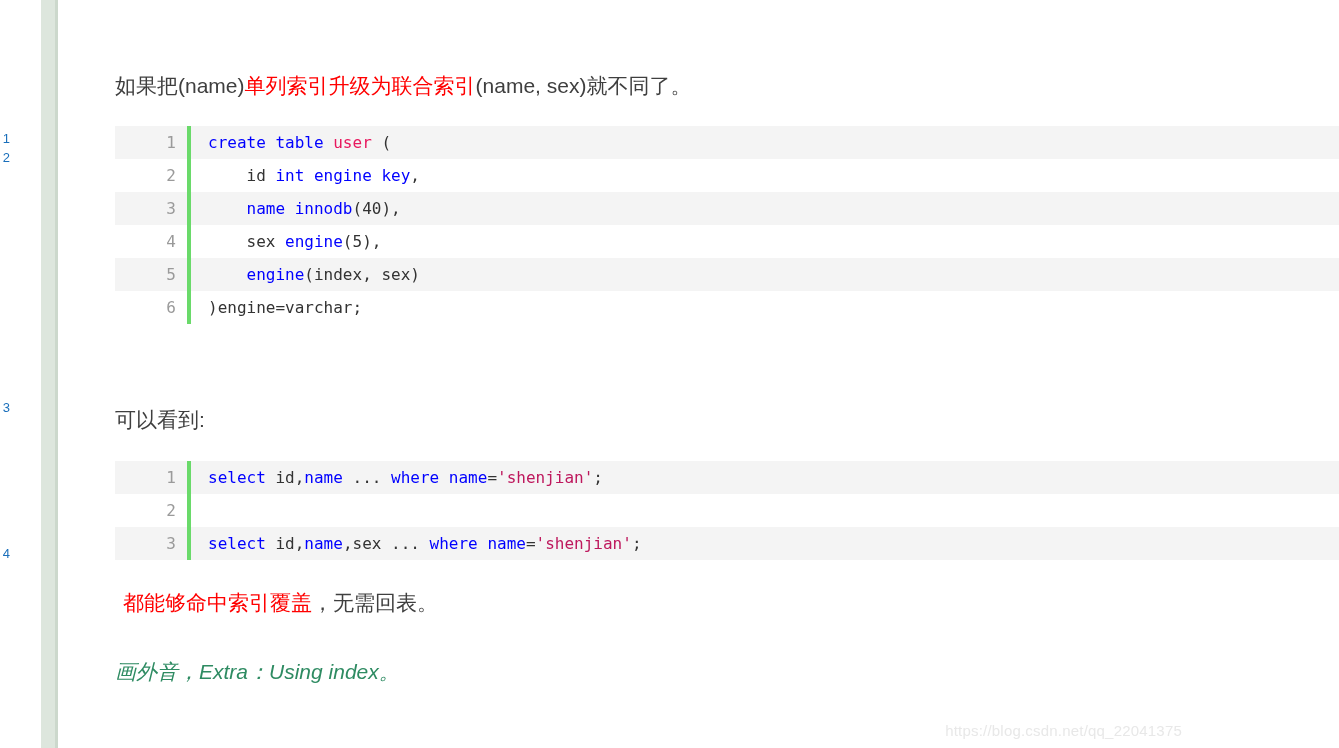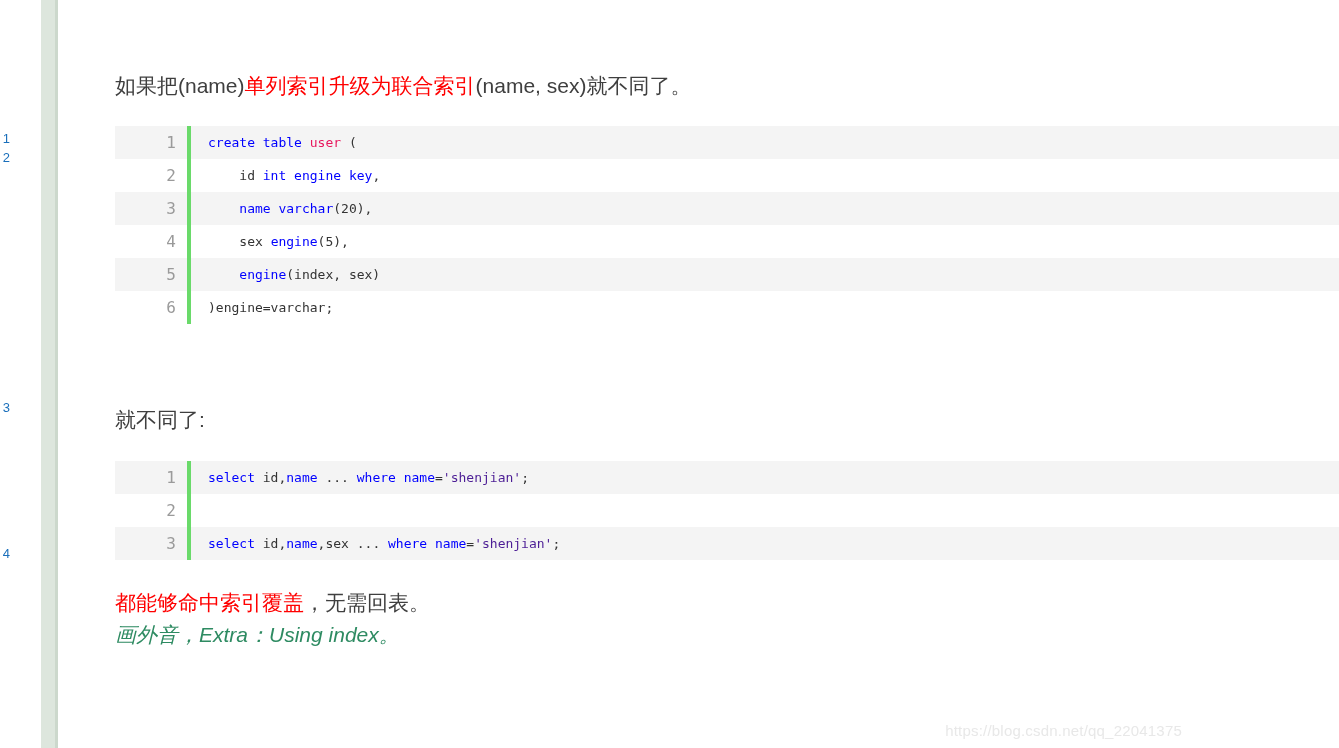--- a/index.html
+++ b/index.html
@@ -67,22 +67,22 @@
     margin: 0;
     padding: 0 0 0 57px;
     color: #3f3f3f;
     font-size: 21px;
     line-height: 30px;
     font-family: "Liberation Sans", "DejaVu Sans", sans-serif;
     white-space: nowrap;
   }
   .p-heading { position: absolute; left: 0; top: 71px; }
   .p-kanjian { position: absolute; left: 0; top: 405px; }
-  .p-cover   { position: absolute; left: 0; top: 588px; }
-  .p-aside   { position: absolute; left: 0; top: 620px; font-style: italic; }
+  .p-cover   { position: absolute; left: 8px; top: 588px; }
+  .p-aside   { position: absolute; left: 0; top: 657px; font-style: italic; }
 
   .red   { color: #ff0000; }
   .green { color: #2e8b62; }
   .dark  { color: #3f3f3f; }
 
   
   .code-block {
     position: absolute;
     left: 57px;
     width: 1224px;
@@ -115,26 +115,26 @@
     flex: 0 0 4px;
     background: #6ada6a;
   }
   .code-text {
     flex: 1 1 auto;
     padding-left: 17px;
     line-height: 33px;
     color: #333333;
     white-space: pre;
     font-family: "DejaVu Sans Mono", "Liberation Mono", monospace;
-    font-size: 13px;
+    font-size: 16px;
     letter-spacing: 0px;
   }
   .kw  { color: #0000ff; }
   .tbl { color: #e8185e; }
-  .str { color: #4c1d95; }
+  .str { color: #be185d; }
   .pln { color: #333333; }
 
   
   .watermark {
     position: absolute;
     right: 4px;
     bottom: 9px;
     color: #e8e8e8;
     font-size: 15px;
     font-family: "Liberation Sans", sans-serif;
@@ -168,40 +168,40 @@
           <div class="code-text"><span class="kw">create table </span><span class="tbl">user</span><span class="pln"> (</span></div>
         </div>
         <div class="code-row">
           <div class="ln">2</div>
           <div class="gutter-bar"></div>
           <div class="code-text"><span class="pln">    id </span><span class="kw">int engine key</span><span class="pln">,</span></div>
         </div>
         <div class="code-row alt">
           <div class="ln">3</div>
           <div class="gutter-bar"></div>
-          <div class="code-text"><span class="pln">    </span><span class="kw">name varchar</span><span class="pln">(20),</span></div>
+          <div class="code-text"><span class="pln">    </span><span class="kw">name innodb</span><span class="pln">(40),</span></div>
         </div>
         <div class="code-row">
           <div class="ln">4</div>
           <div class="gutter-bar"></div>
           <div class="code-text"><span class="pln">    sex </span><span class="kw">engine</span><span class="pln">(5),</span></div>
         </div>
         <div class="code-row alt">
           <div class="ln">5</div>
           <div class="gutter-bar"></div>
           <div class="code-text"><span class="pln">    </span><span class="kw">engine</span><span class="pln">(index, sex)</span></div>
         </div>
         <div class="code-row">
           <div class="ln">6</div>
           <div class="gutter-bar"></div>
           <div class="code-text"><span class="pln">)engine=varchar;</span></div>
         </div>
       </div>
 
-    <p class="para p-kanjian">就不同了:</p>
+    <p class="para p-kanjian">可以看到:</p>
 
     <div class="code-block cb-2">
         <div class="code-row alt">
           <div class="ln">1</div>
           <div class="gutter-bar"></div>
           <div class="code-text"><span class="kw">select </span><span class="pln">id,</span><span class="kw">name</span><span class="pln"> ... </span><span class="kw">where name</span><span class="pln">=</span><span class="str">'shenjian'</span><span class="pln">;</span></div>
         </div>
         <div class="code-row">
           <div class="ln">2</div>
           <div class="gutter-bar"></div>

